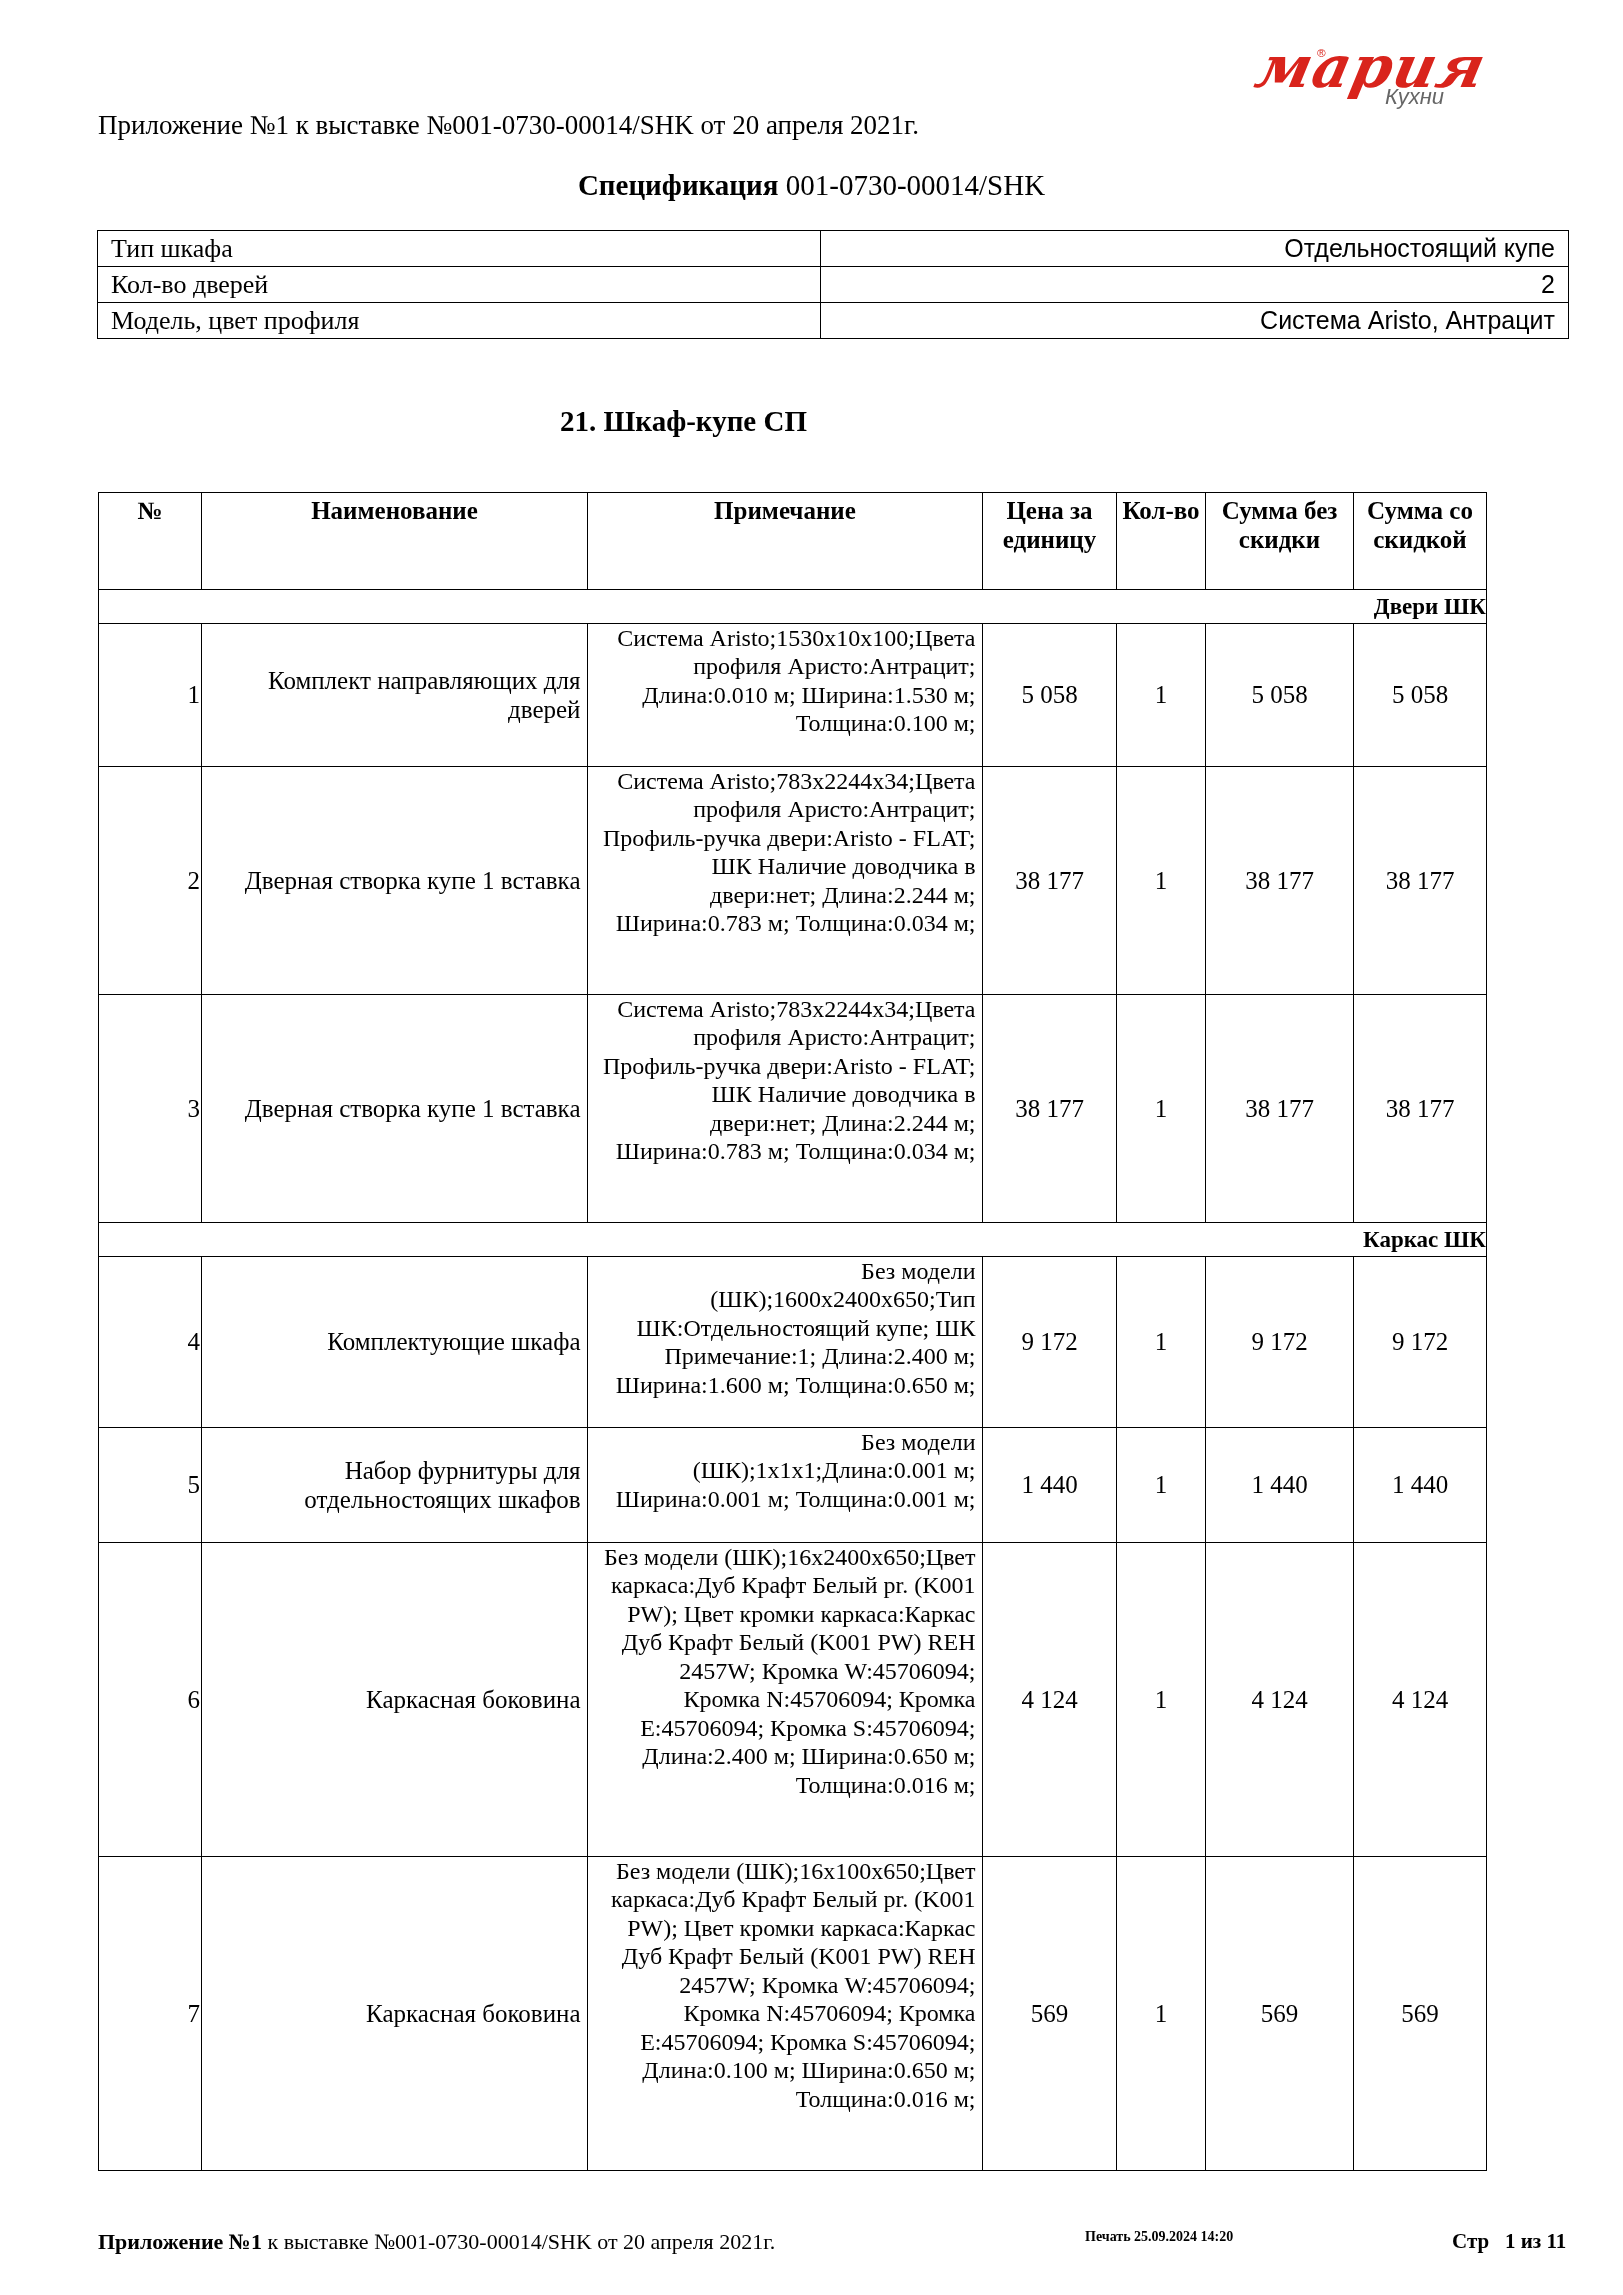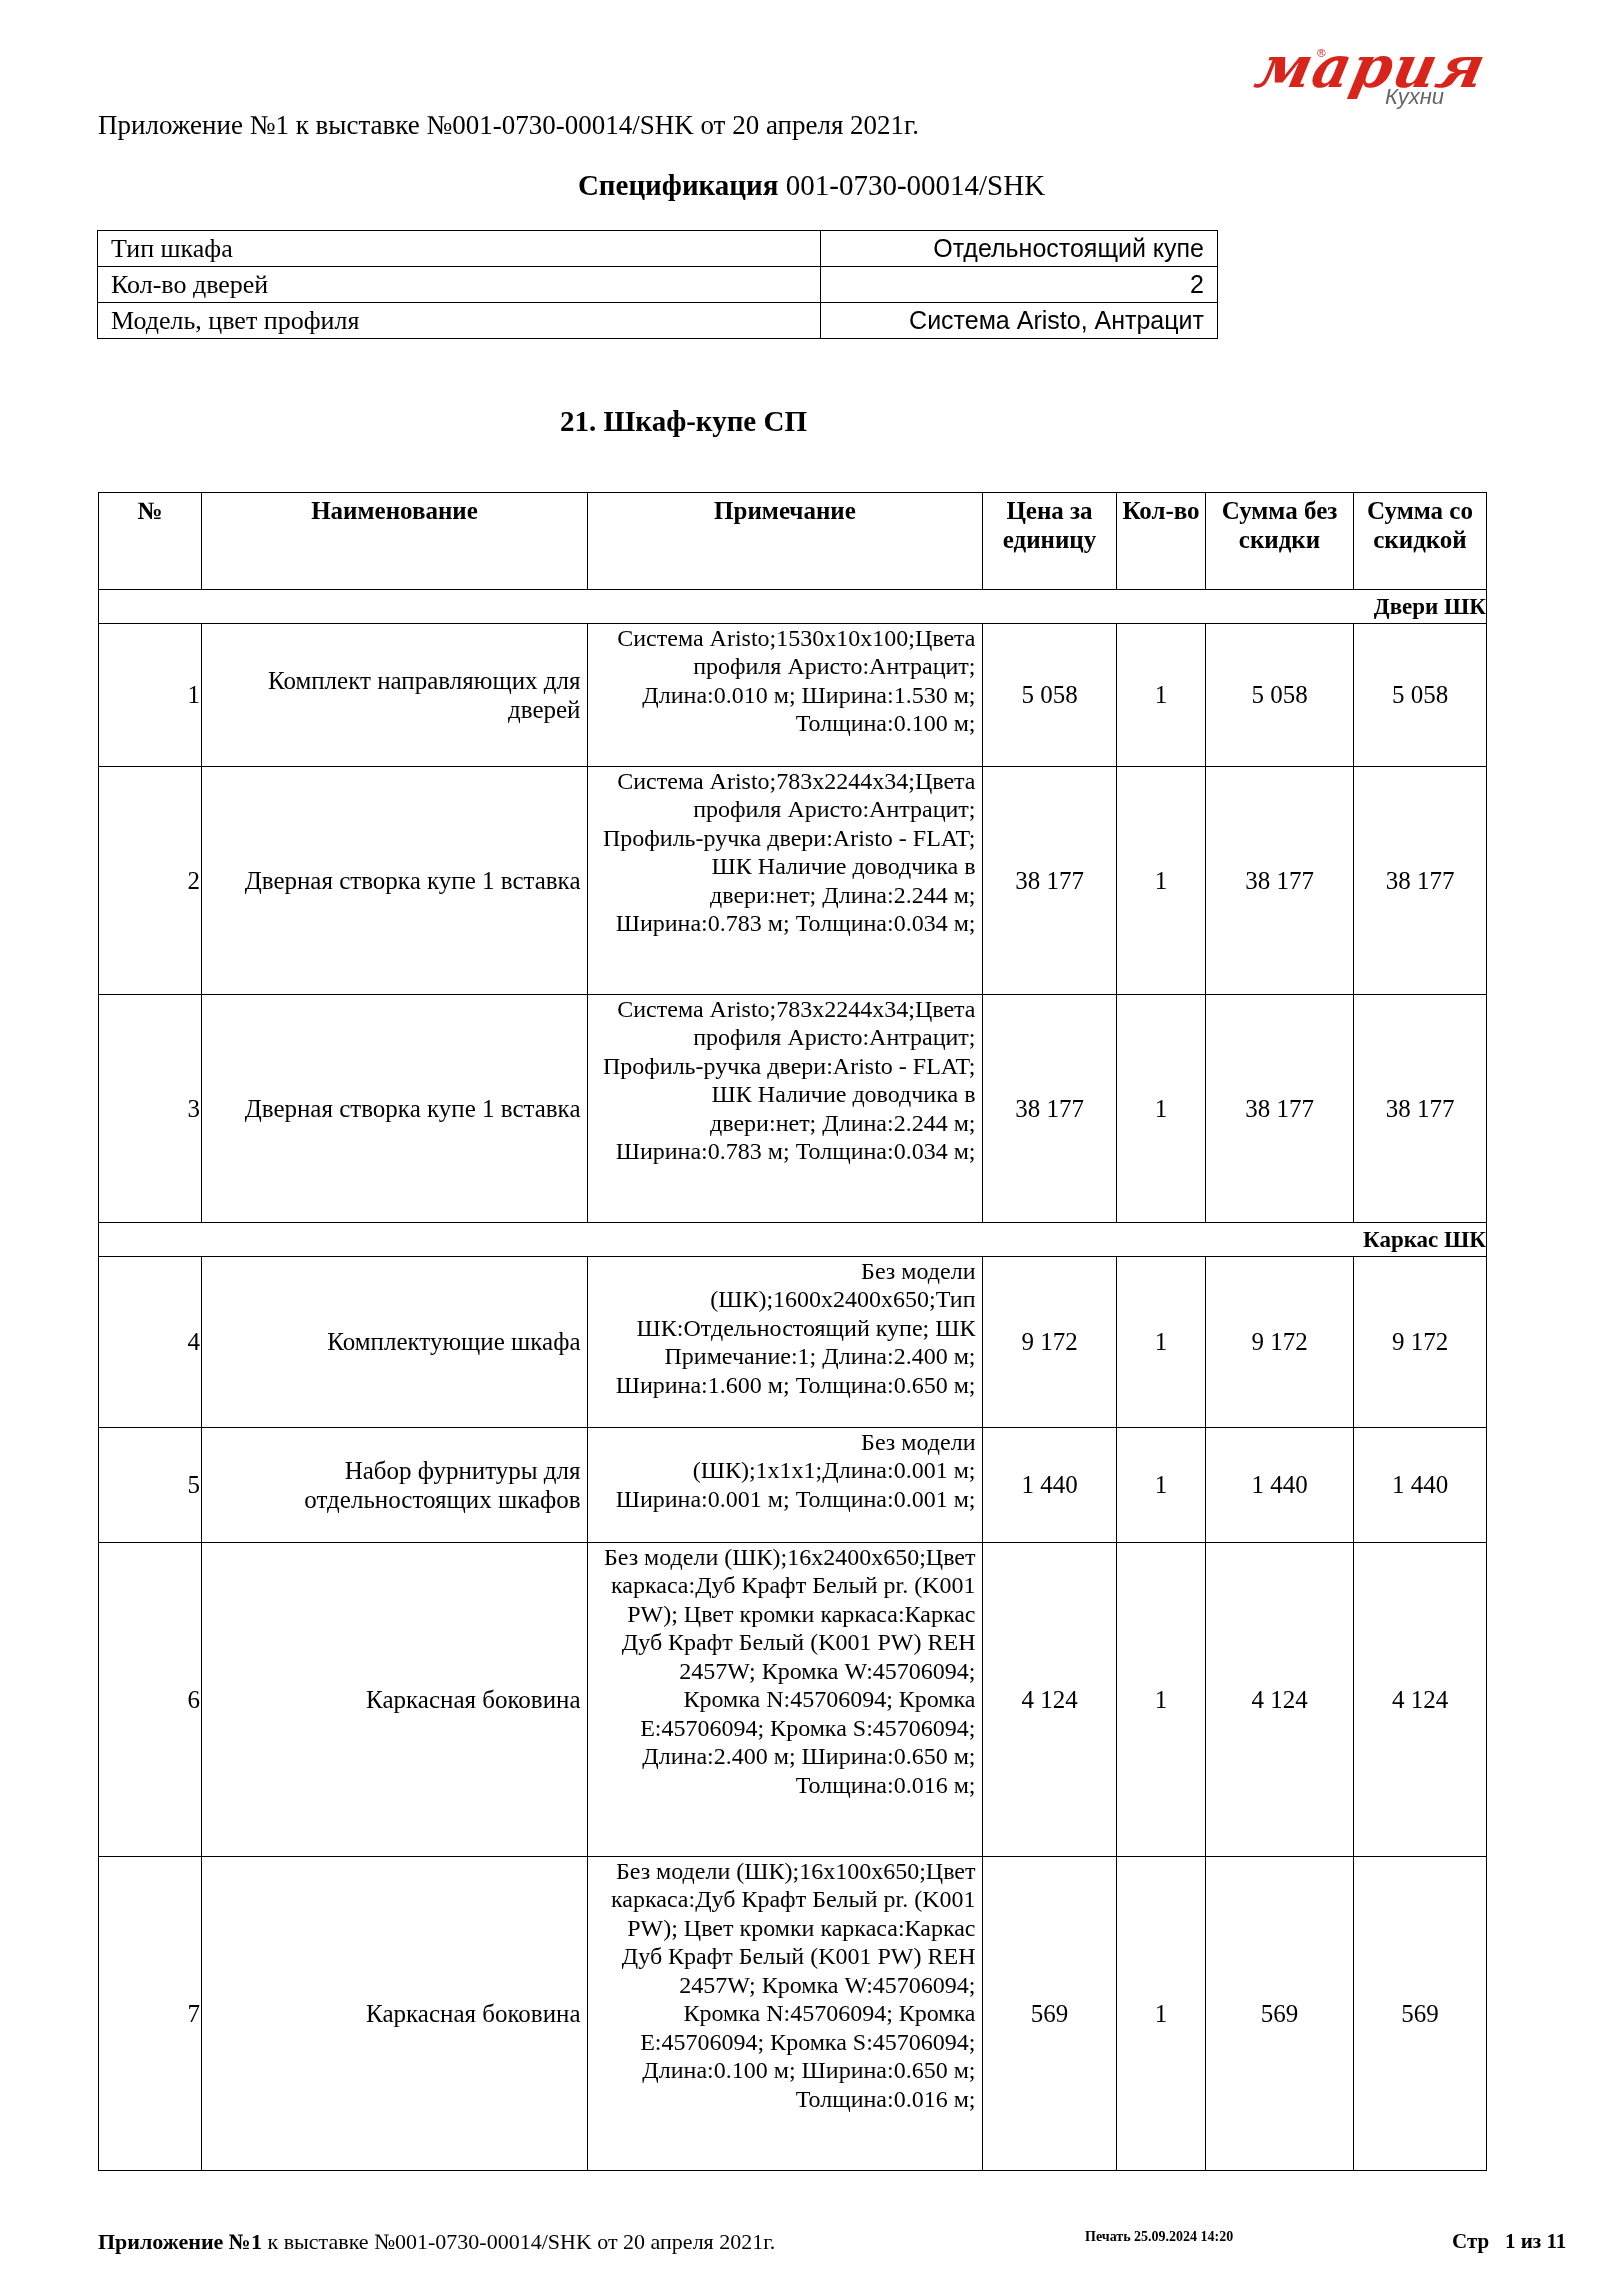--- a/index.html
+++ b/index.html
@@ -5,21 +5,21 @@
   html, body { margin:0; padding:0; background:#ffffff; }
   body { width:1623px; height:2295px; position:relative; overflow:hidden; font-family:"Liberation Serif", serif; color:#000; }
   .logo { position:absolute; left:1257px; top:38px; width:262px; height:72px; }
   .logo-script { position:absolute; left:0; top:0; font-family:"DejaVu Serif", serif; font-style:italic; font-weight:bold; font-size:58px; color:#d9241c; letter-spacing:1.3px; transform:skewX(-12deg); line-height:1; }
   .logo-reg { position:absolute; left:60px; top:7.9px; font-family:"Liberation Sans", sans-serif; font-size:11.8px; color:#d9241c; }
   .logo-sub { position:absolute; left:128px; top:46px; font-family:Liberation Sans, sans-serif; font-style:italic; font-size:22px; color:#666666; }
   .doc-title { position:absolute; left:98px; top:110px; font-size:27px; white-space:nowrap; }
   .spec-title { position:absolute; left:0; width:1623px; top:169px; text-align:center; font-size:29px; white-space:nowrap; }
   .spec-title b { font-weight:bold; }
   table { border-collapse:collapse; position:absolute; }
-  .info-table { left:97px; top:230px; width:1121px; }
+  .info-table { left:97px; top:230px; width:1472px; }
   .info-table td { border:1.3px solid #000; height:35px; padding:0 13px; font-size:26px; }
   .info-table td.k { width:696px; }
   .info-table td.v { text-align:right; font-family:"Liberation Sans", sans-serif; font-size:25px; }
   .section-title { position:absolute; left:0; width:1367px; top:405px; text-align:center; font-size:29px; font-weight:bold; }
   .main-table { left:98px; top:492px; width:1388px; table-layout:fixed; }
   .main-table th, .main-table td { border:1.3px solid #000; font-size:25px; line-height:29px;text-align:right; }
   .main-table th { font-weight:bold; text-align:center; vertical-align:top; padding:2.6px 2.6px 1.3px; height:92px; }
   .main-table td.group { text-align:right; font-weight:bold; font-size:23px; height:33px; padding:0; }
   .main-table td.num { padding-left:14.4px; vertical-align:middle; }
   .main-table td.name { padding-left:14.4px; padding-right:6.5px; vertical-align:middle; }

